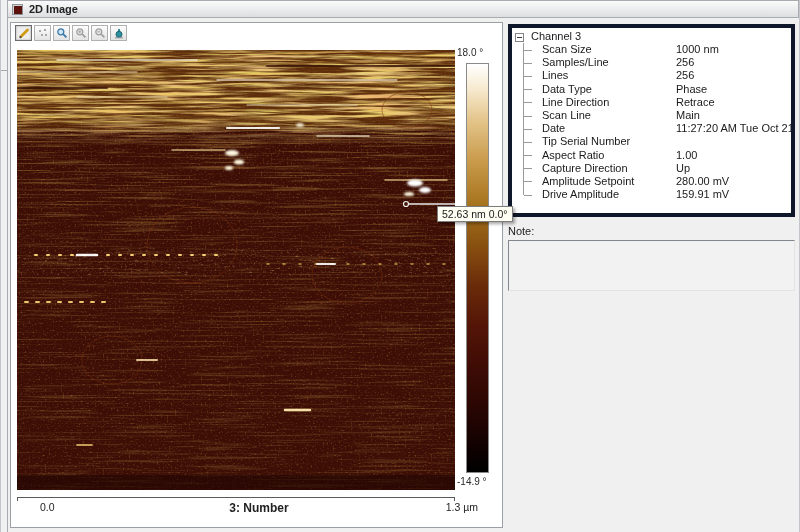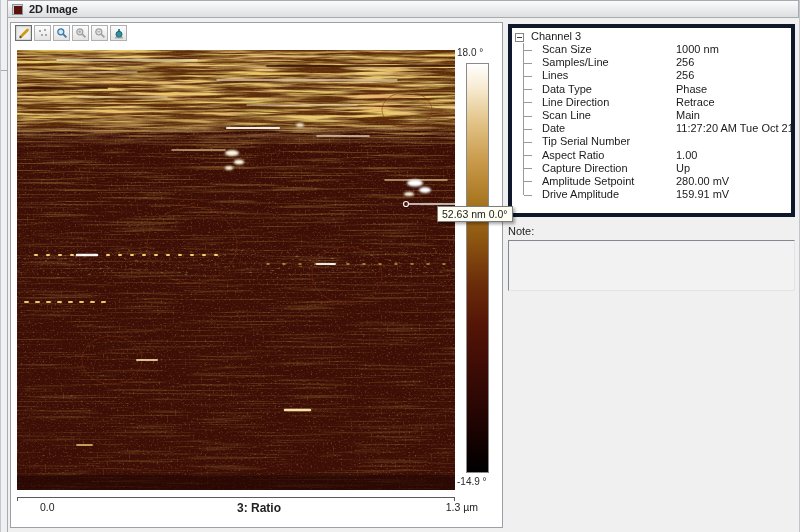--- a/index.html
+++ b/index.html
@@ -299,21 +299,21 @@
 
     <div id="measure-tooltip">52.63 nm 0.0°</div>
 
     <div id="scale-max">18.0 °</div>
     <div id="scale-bar"></div>
     <div id="scale-min">-14.9 °</div>
 
     <div id="axis-bracket"></div>
     <div id="axis-labels">
       <span id="axis-left">0.0</span>
-      <span id="axis-center">3: Ratio</span>
+      <span id="axis-center">3: Number</span>
       <span id="axis-right">1.3 µm</span>
     </div>
   </div>
 
   <div id="props-box">
     <div id="props-root">
       <span class="expander"></span>
       <span class="root-label">Channel 3</span>
     </div>
     <div id="props-items">

